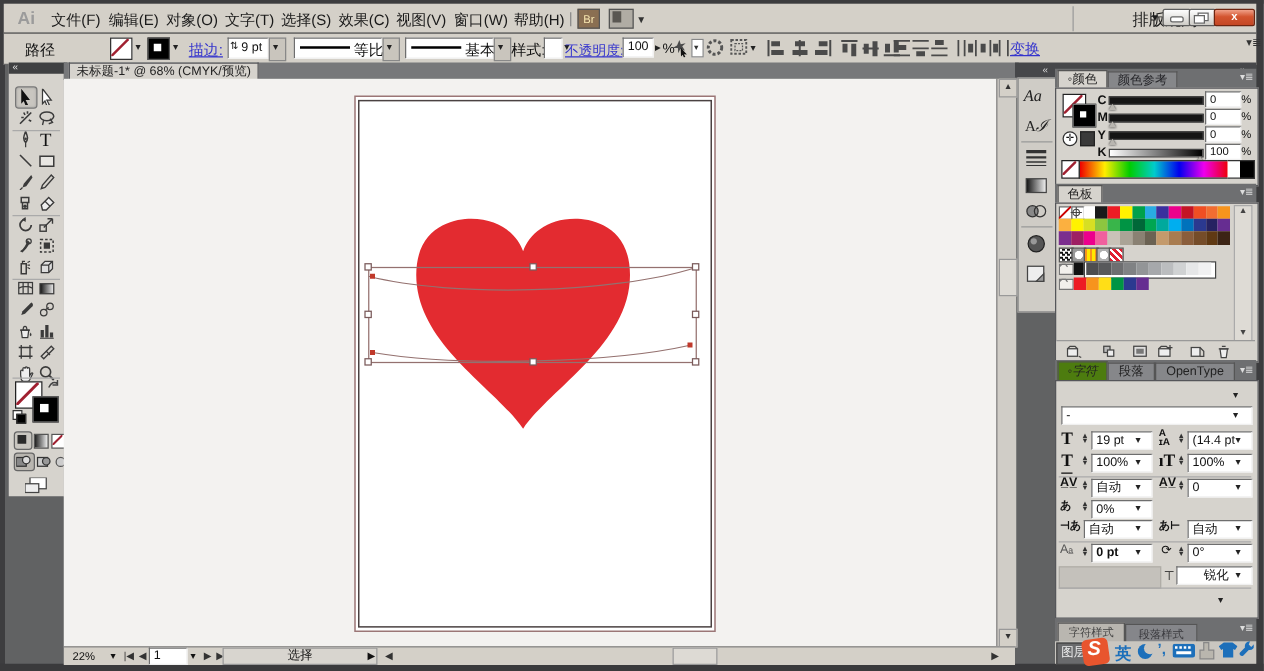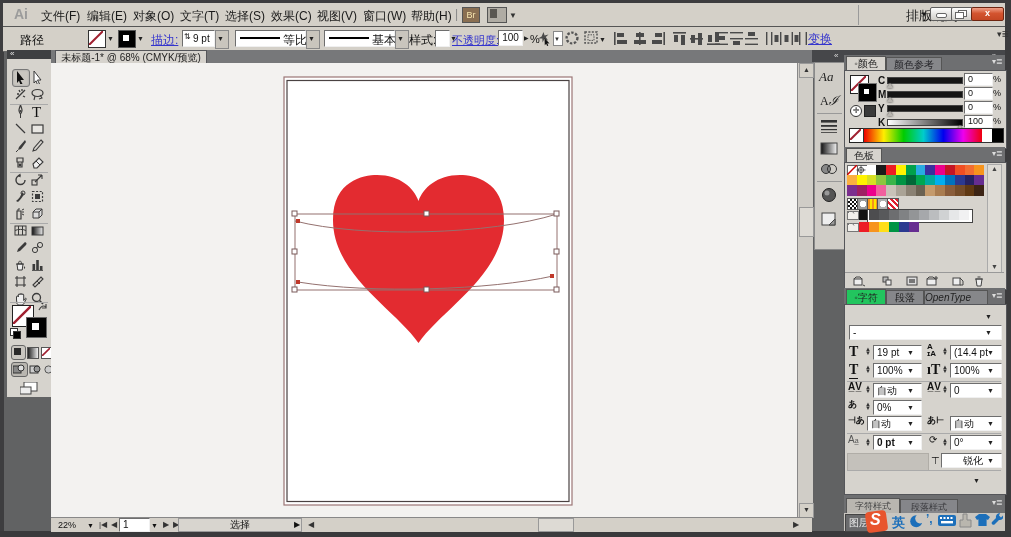--- a/index.html
+++ b/index.html
@@ -597,23 +597,23 @@
         </svg>
         <svg class="abs" style="left:128px;top:2px;" width="13" height="13" viewBox="0 0 13 13">
           <path d="M3 4 h6 l-1 7 h-4 Z" fill="#eee" stroke="#444"></path>
           <path d="M2 4 h8 M4.5 2 h3" stroke="#444"></path>
         </svg>
       </div>
   </div>
 </div>
 
 <div class="abs" style="left:844px;top:288px;width:161px;height:205px;background:#6e6f71;">
-  <div class="abs" style="left:2px;top:1px;width:38px;height:15px;background:#22c55e;border:1px solid #555;border-bottom:none;font-size:10px;text-align:center;line-height:15px;color:#222;">◦字符</div>
+  <div class="abs" style="left:2px;top:1px;width:38px;height:15px;background:#4d7c0f;border:1px solid #555;border-bottom:none;font-size:10px;text-align:center;line-height:15px;color:#222;font-style:italic;">◦字符</div>
   <div class="abs" style="left:42px;top:2px;width:36px;height:14px;background:#86878a;border:1px solid #555;border-bottom:none;font-size:10px;text-align:center;line-height:14px;color:#222;">段落</div>
-  <div class="abs" style="left:80px;top:2px;width:62px;height:14px;background:#86878a;border:1px solid #555;border-bottom:none;font-size:10px;line-height:14px;color:#222;font-style:italic;">OpenType</div>
+  <div class="abs" style="left:80px;top:2px;width:62px;height:14px;background:#86878a;border:1px solid #555;border-bottom:none;font-size:10px;text-align:center;line-height:14px;color:#222;">OpenType</div>
   <span class="abs" style="left:148px;top:3px;font-size:8px;color:#ddd;">▾≣</span>
   <div class="abs" style="left:0px;top:16px;width:161px;height:189px;background:#d6d3cd;border:1px solid #55565a;">
       <span class="abs" style="left:140px;top:8px;font-size:7px;color:#222;">▼</span>
       <span class="abs whitebox" style="left:4px;top:20px;width:148px;height:13px;font-size:10px;line-height:13px;padding-left:3px;color:#111;white-space:nowrap;">-</span>
       <span class="abs" style="left:140px;top:24px;font-size:7px;color:#222;">▼</span>
       <span class="abs" style="left:4px;top:39px;font-family:'Liberation Serif';font-size:14px;font-weight:bold;color:#111;">T</span>
       <span class="abs" style="left:20px;top:42px;font-size:6px;color:#333;line-height:4px;">▲<br>▼</span>
       <span class="abs whitebox" style="left:28px;top:40px;width:44px;height:13px;font-size:10px;line-height:13px;padding-left:3px;color:#111;white-space:nowrap;">19 pt</span>
       <span class="abs" style="left:62px;top:44px;font-size:7px;color:#222;">▼</span>
       <span class="abs" style="left:82px;top:38px;font-size:8px;font-weight:bold;color:#111;line-height:7px;">A<br>ɪA</span>

